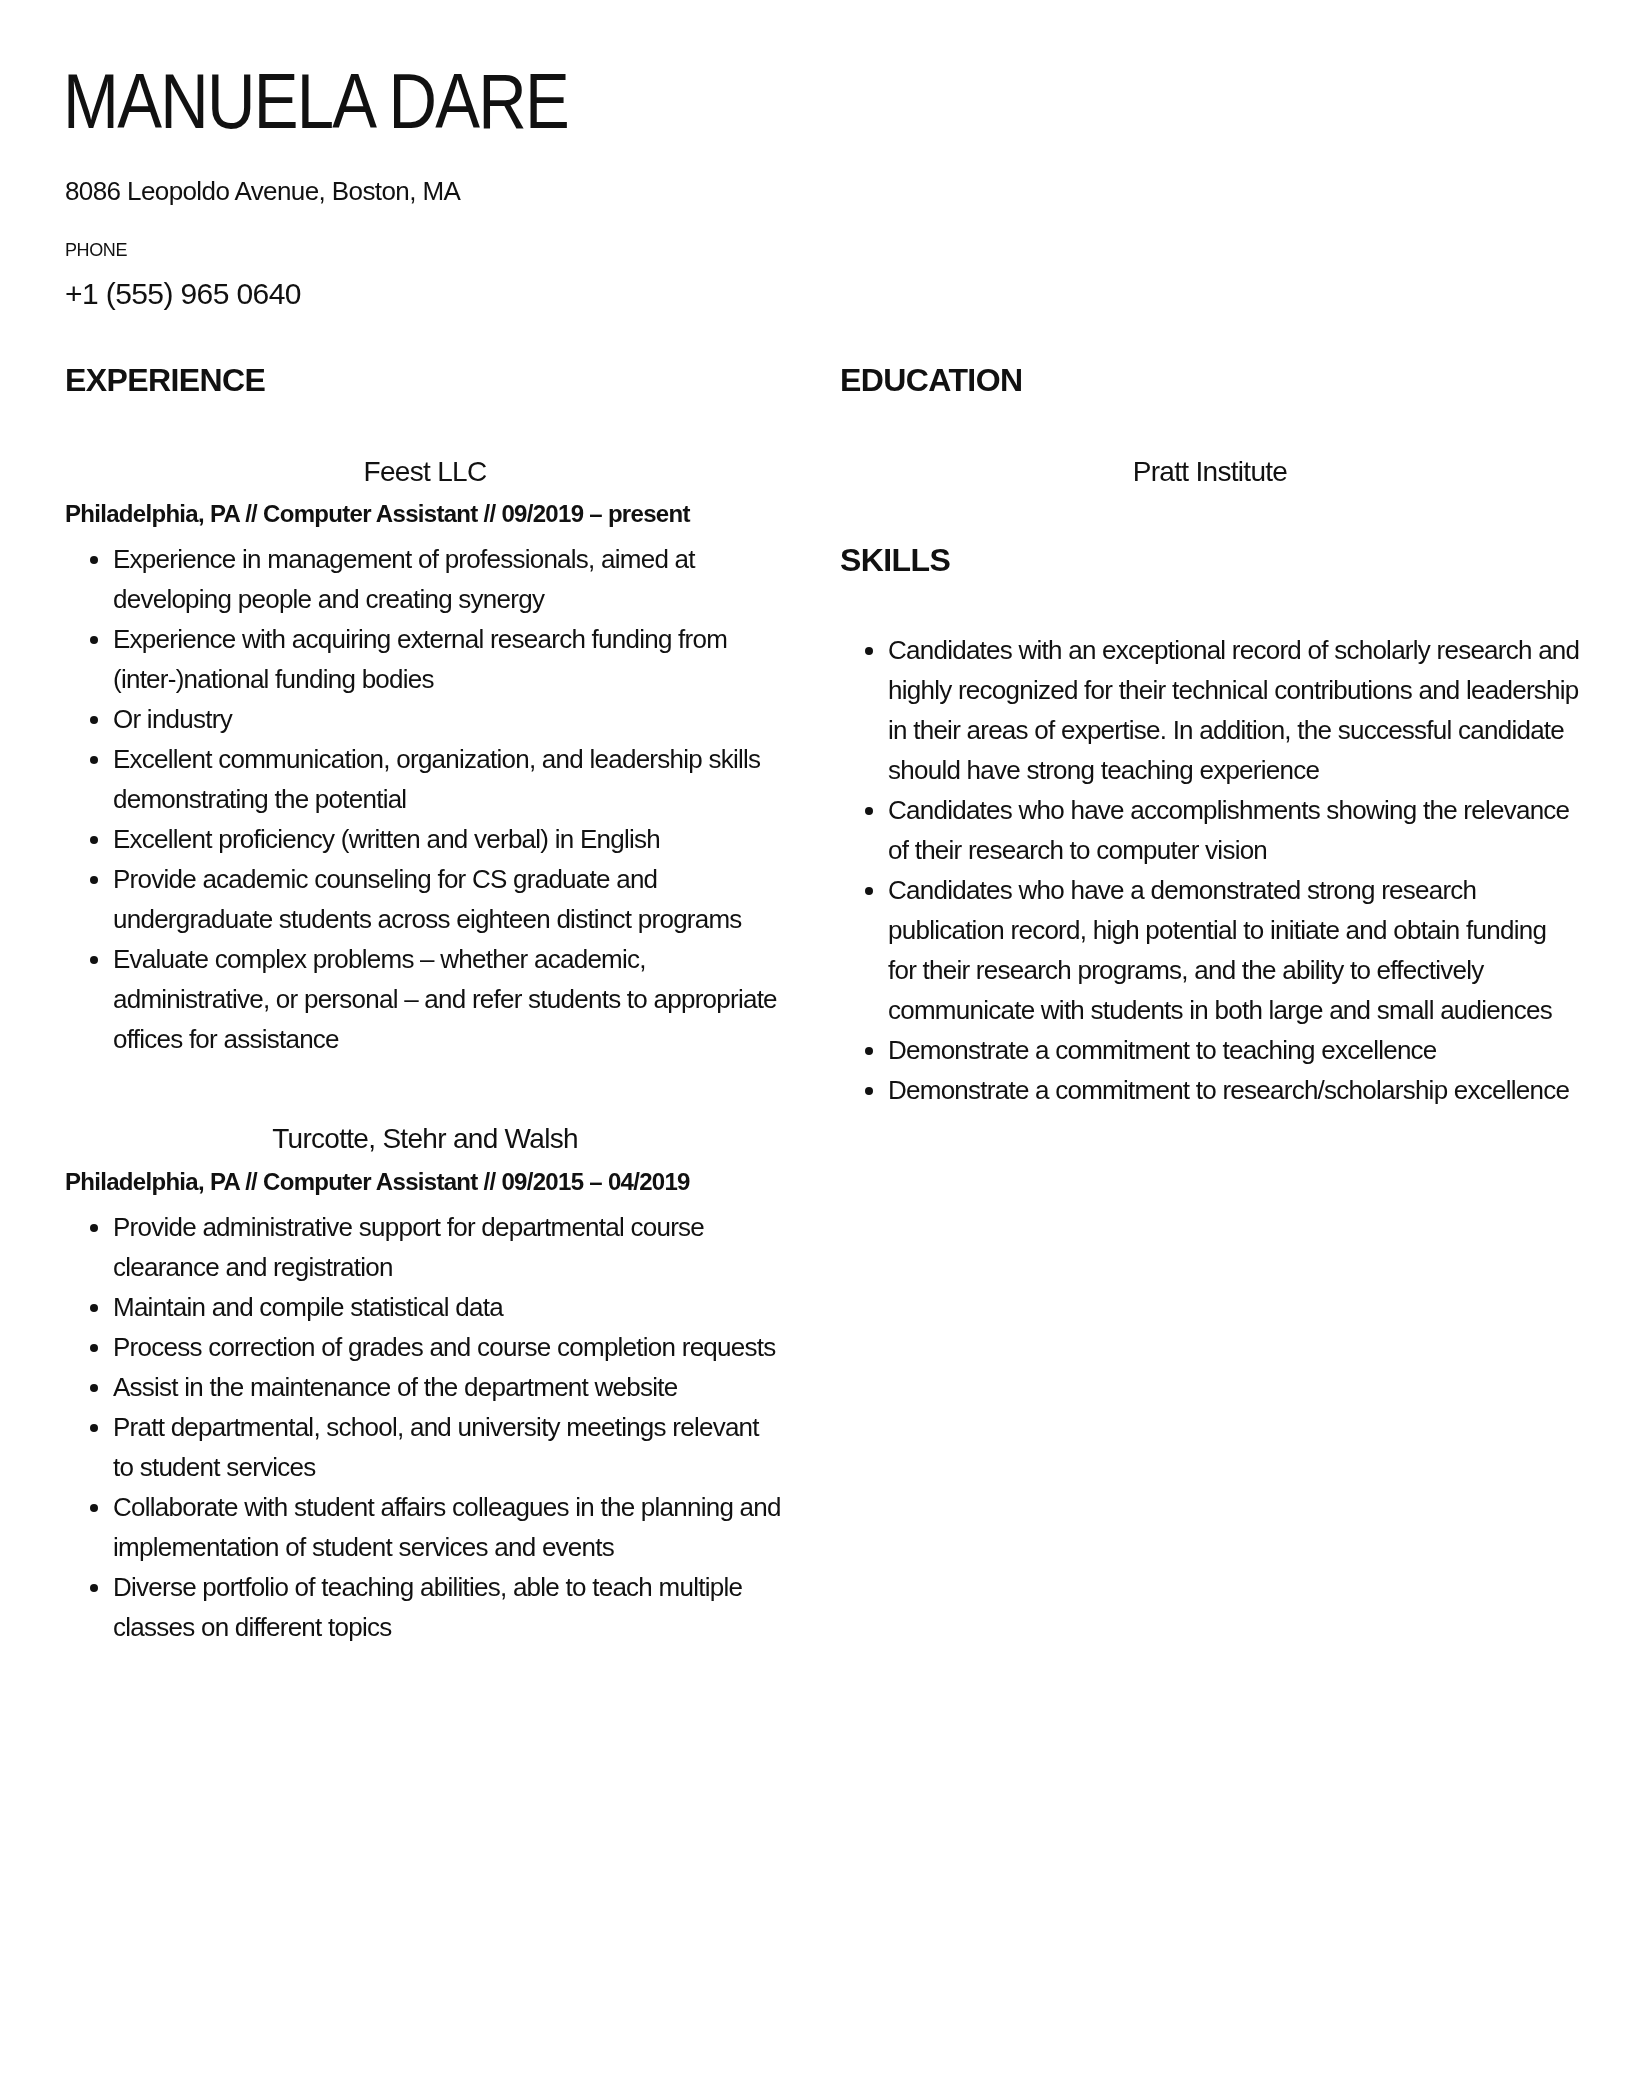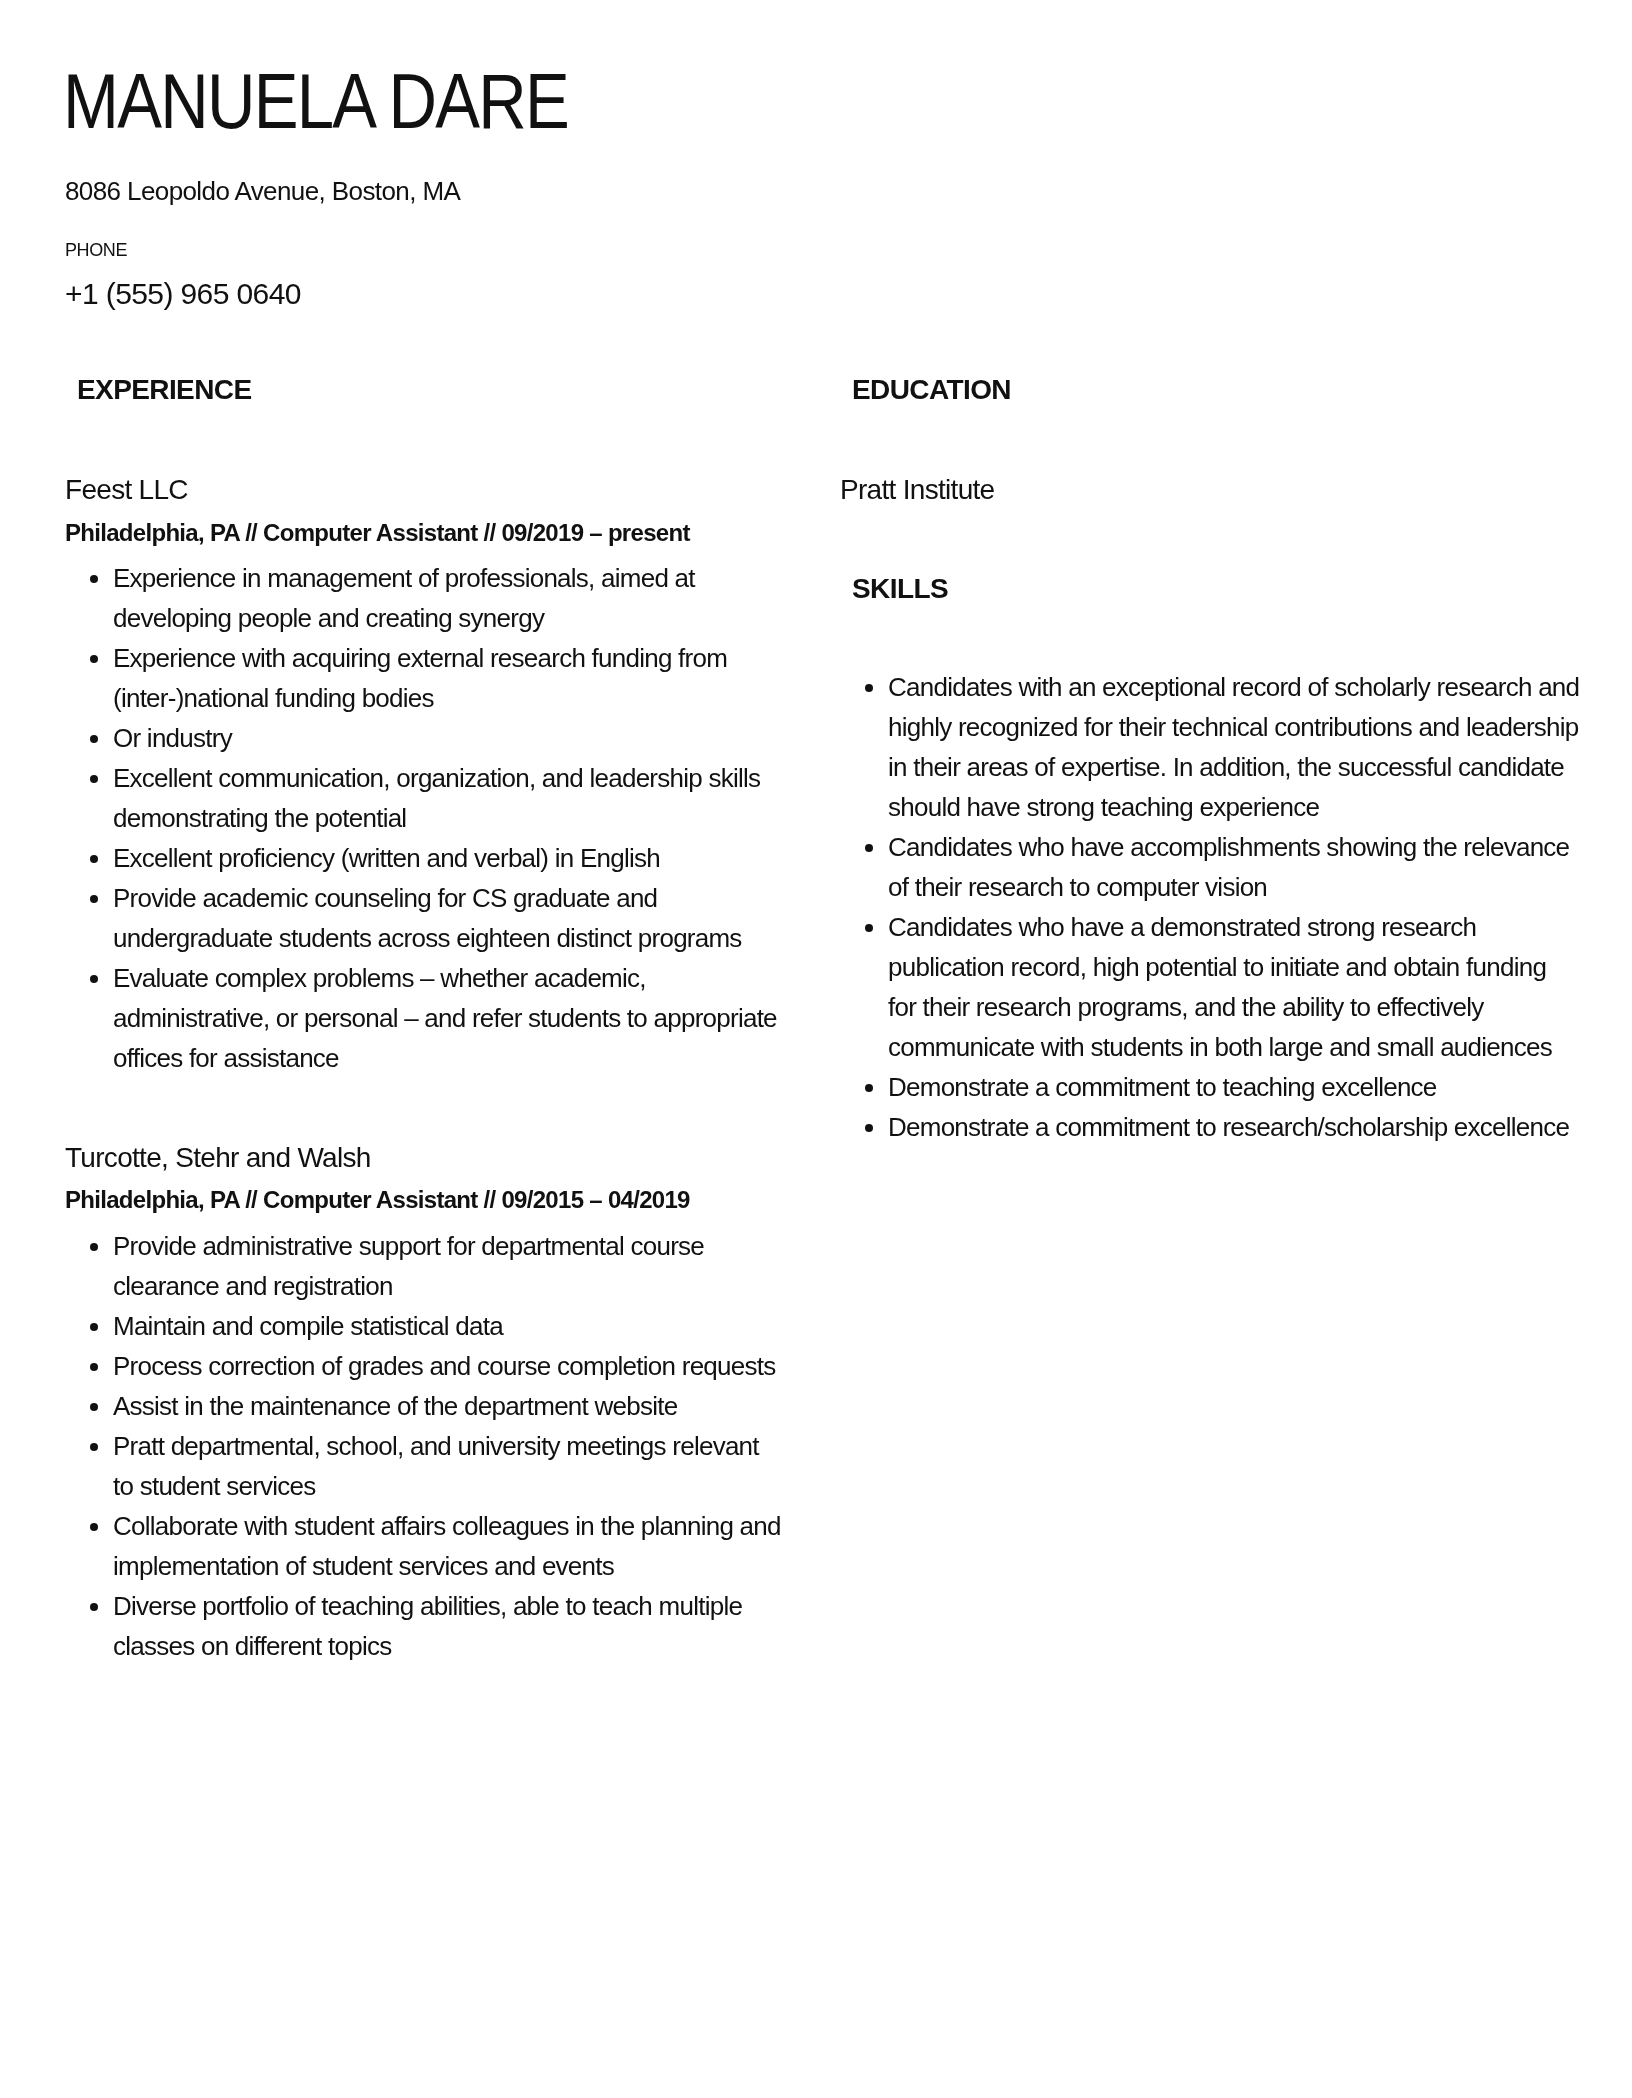--- a/index.html
+++ b/index.html
@@ -11,22 +11,22 @@
     position: absolute; left: 63px; top: 62px;
     font-size: 78px; font-weight: 400; letter-spacing: -2px; line-height: 1;
     transform: scaleX(0.86); transform-origin: left top; white-space: nowrap;
   }
   .address { position: absolute; left: 65px; top: 176px; font-size: 26px; letter-spacing: -0.6px; }
   .phone-label { position: absolute; left: 65px; top: 240px; font-size: 18px; letter-spacing: -0.4px; }
   .phone-value { position: absolute; left: 65px; top: 277px; font-size: 30px; letter-spacing: -0.6px; }
   .col { position: absolute; top: 360px; }
   .col-left { left: 65px; width: 720px; }
   .col-right { left: 840px; width: 740px; }
-  .section-title { font-size: 28px; letter-spacing: -0.6px; margin: 12px; line-height: 1.3; }
-  .entry-title { font-size: 28px; letter-spacing: -0.7px; margin: 0; line-height: 1.3; font-weight: 500; }
+  .section-title { font-size: 32px; letter-spacing: -0.6px; margin: 0; line-height: 1.3; }
+  .entry-title { font-size: 28px; letter-spacing: -0.7px; margin: 0; line-height: 1.3; font-weight: 500; text-align: center; }
   .entry-sub { font-size: 24px; letter-spacing: -0.7px; margin-top: 8px; line-height: 1.3; font-weight: bold; }
   ul.bullets { margin: 10px 0 0 0; padding-left: 48px; }
   ul.bullets li { font-size: 26px; letter-spacing: -0.75px; line-height: 40px; padding-left: 0; }
   .gap-title { height: 52px; }
   .gap-entry { height: 62px; }
 </style>
 </head>
 <body>
 
 <div>

